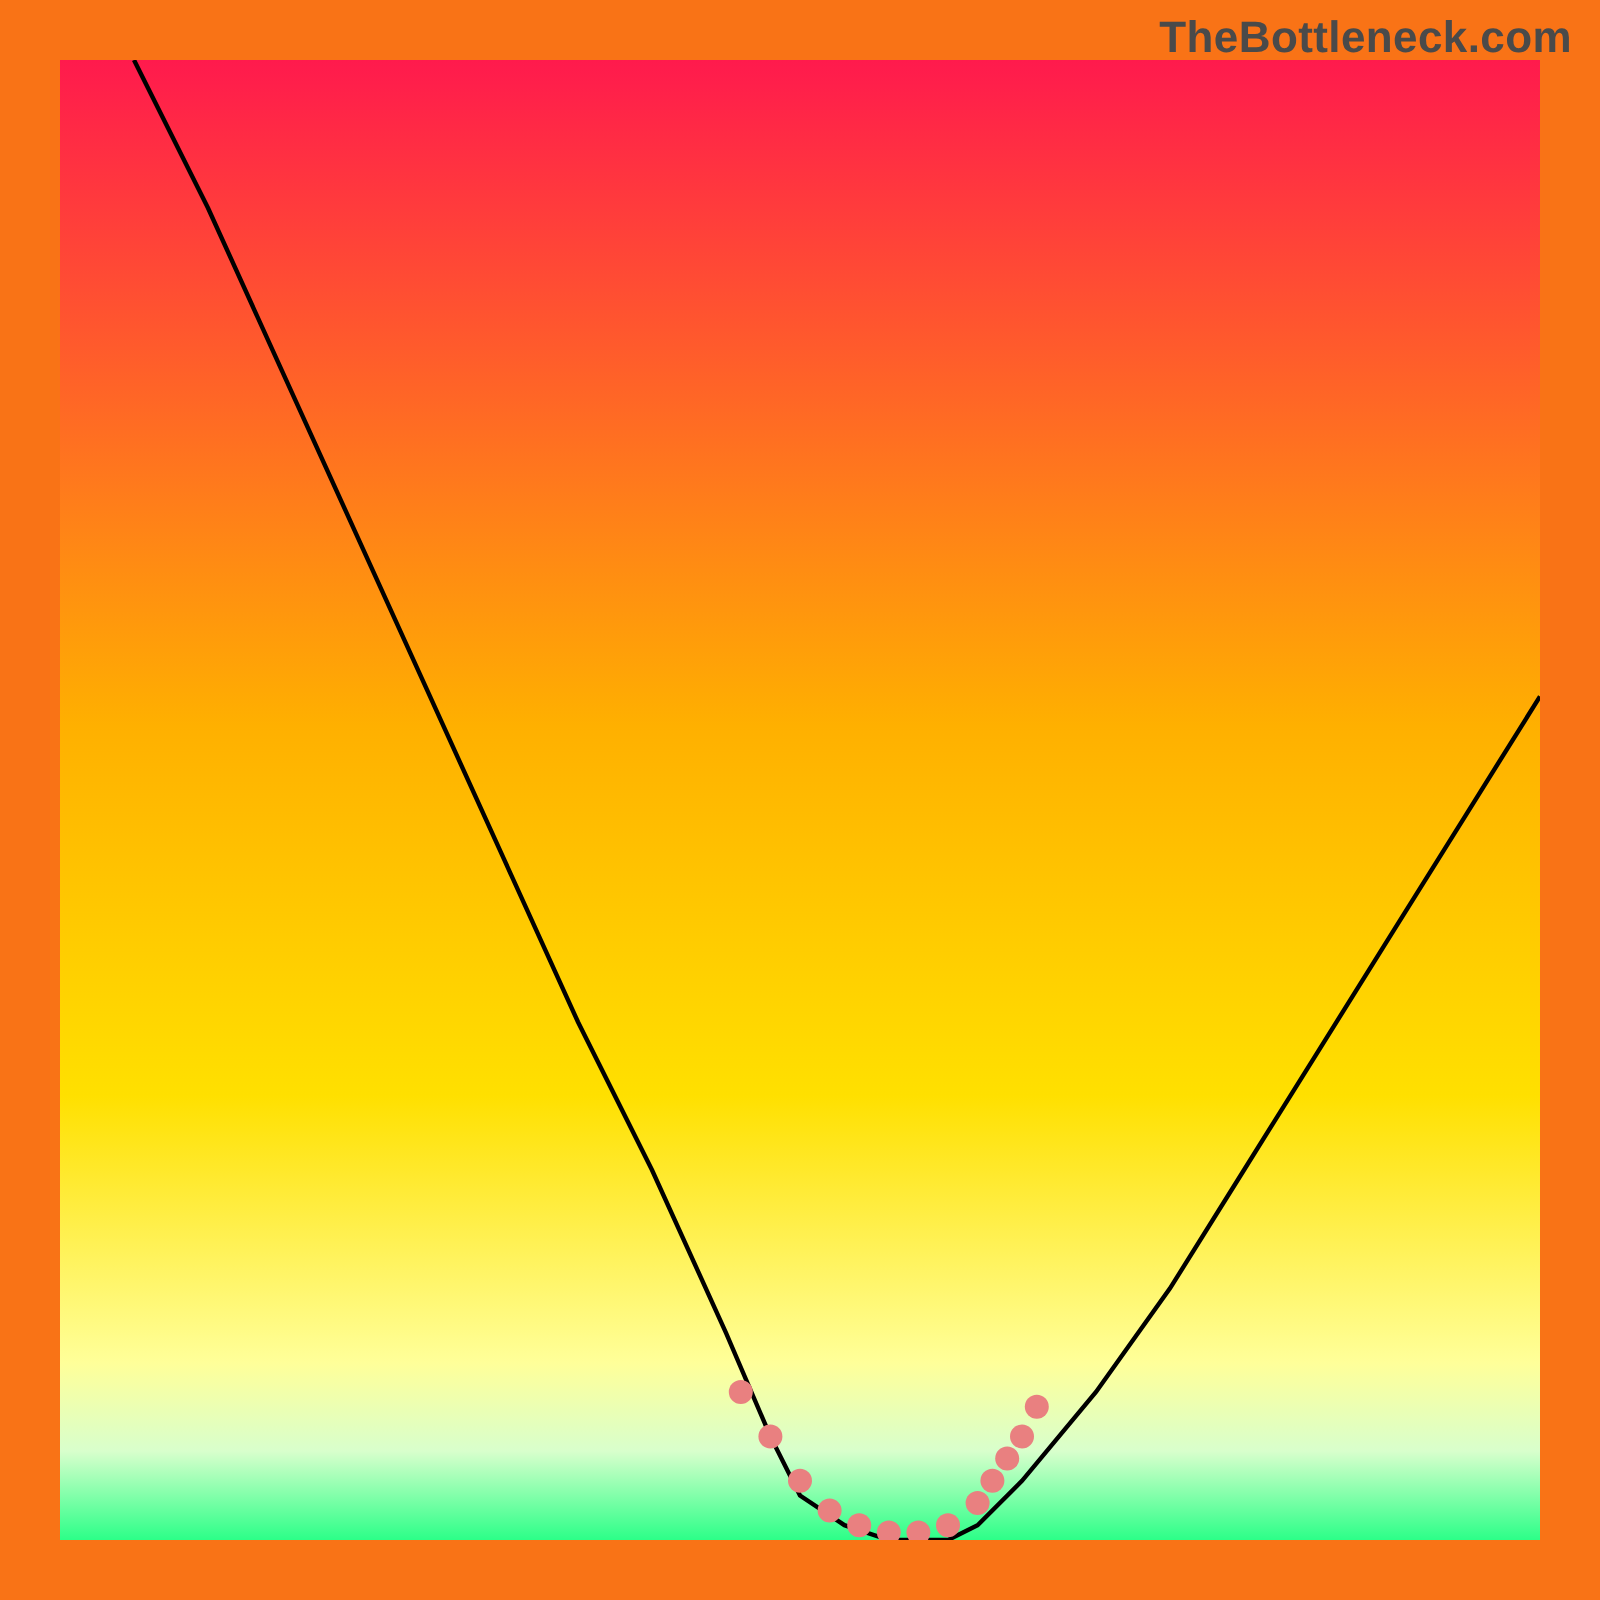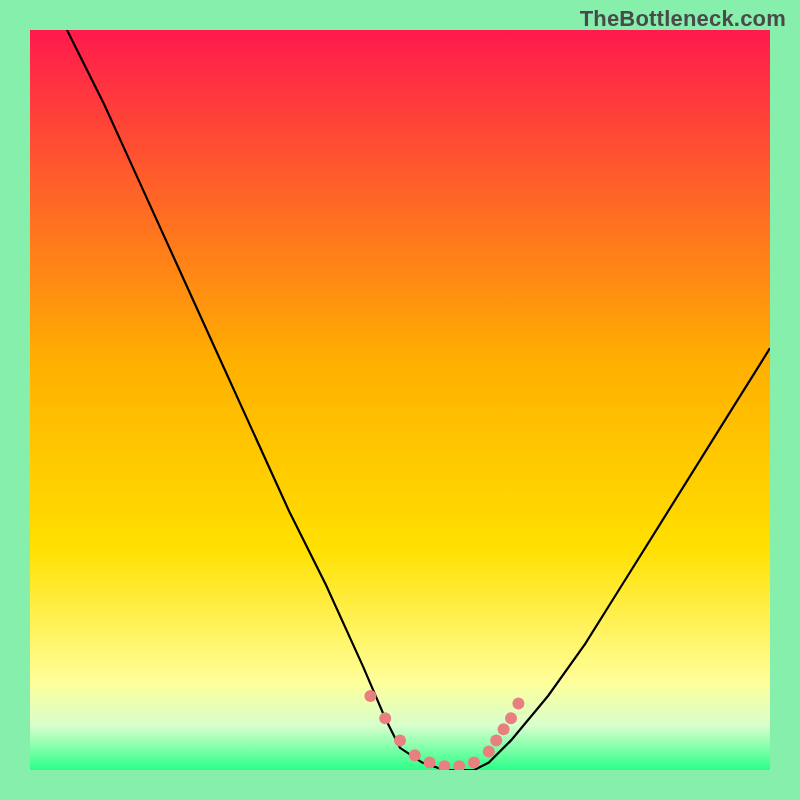--- a/index.html
+++ b/index.html
@@ -8,21 +8,21 @@
     width: 800px;
     height: 800px;
     background: #000;
     overflow: hidden;
     font-family: Arial, Helvetica, sans-serif;
   }
   .frame {
     position: relative;
     width: 800px;
     height: 800px;
-    background: #86efac;
+    background: #f97316;
   }
   .watermark {
     position: absolute;
     top: 6px;
     right: 14px;
     color: #4a4a4a;
     font-size: 22px;
     font-weight: 600;
     letter-spacing: 0.2px;
     user-select: none;

